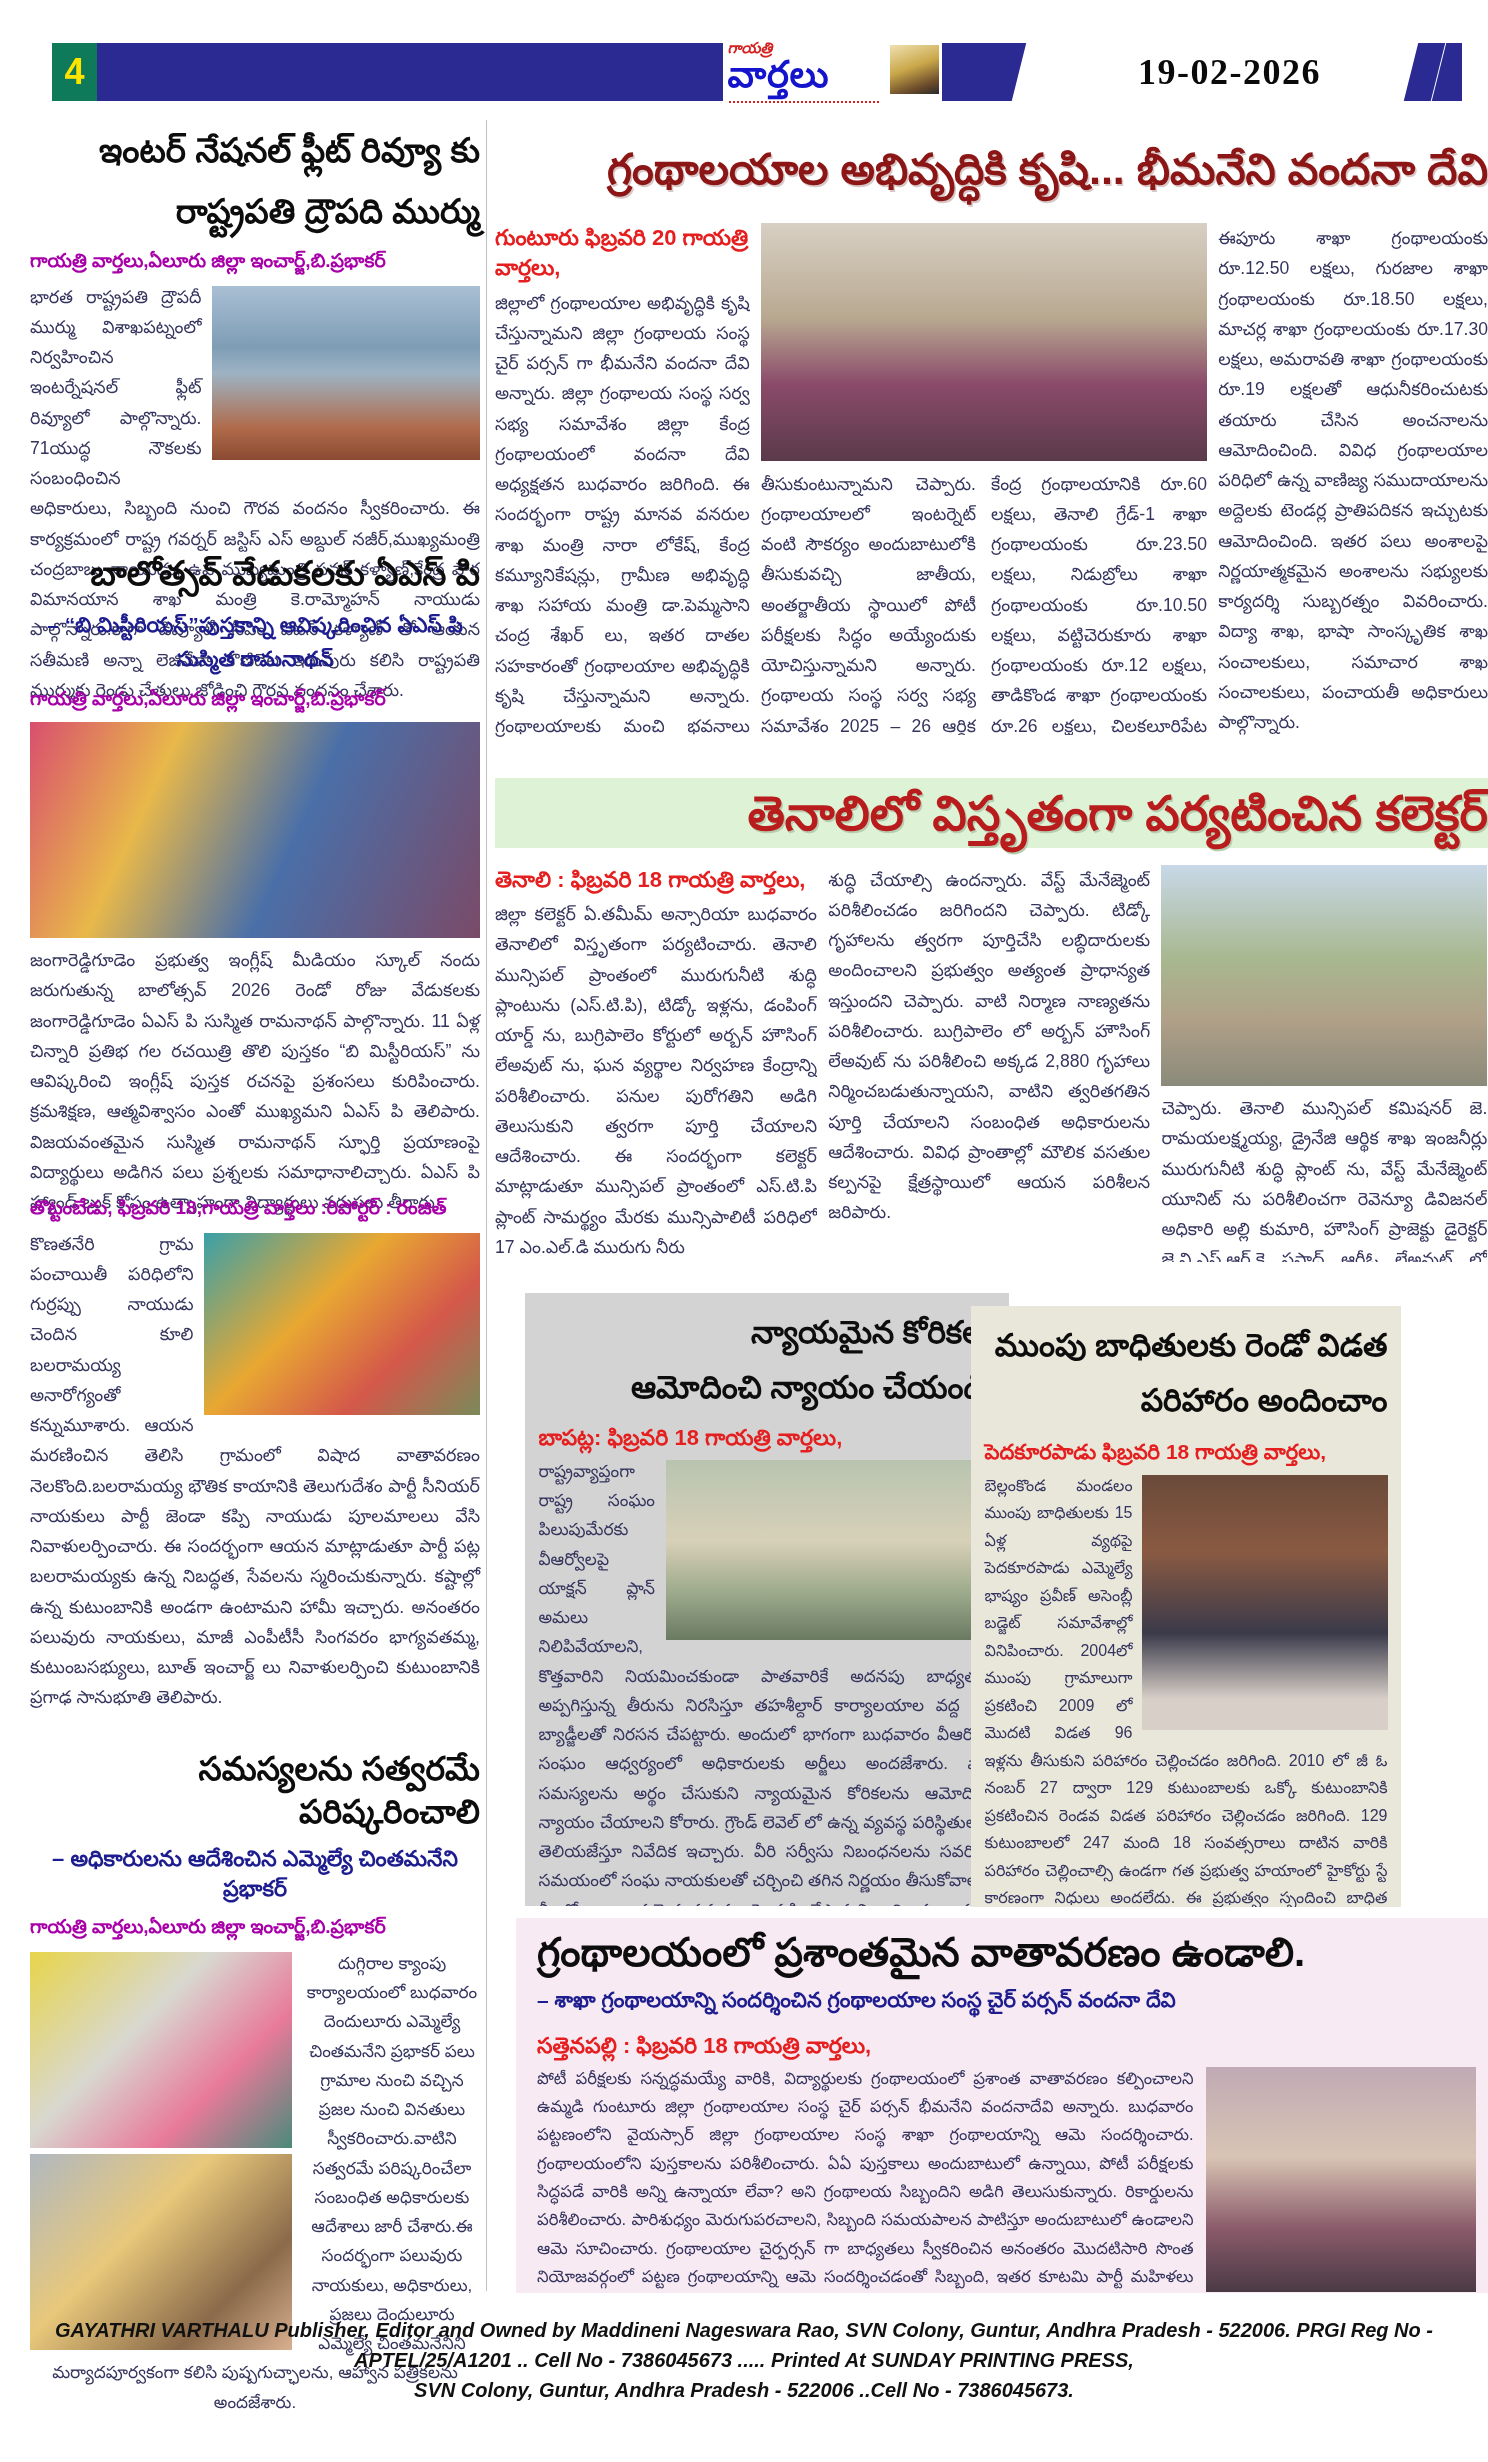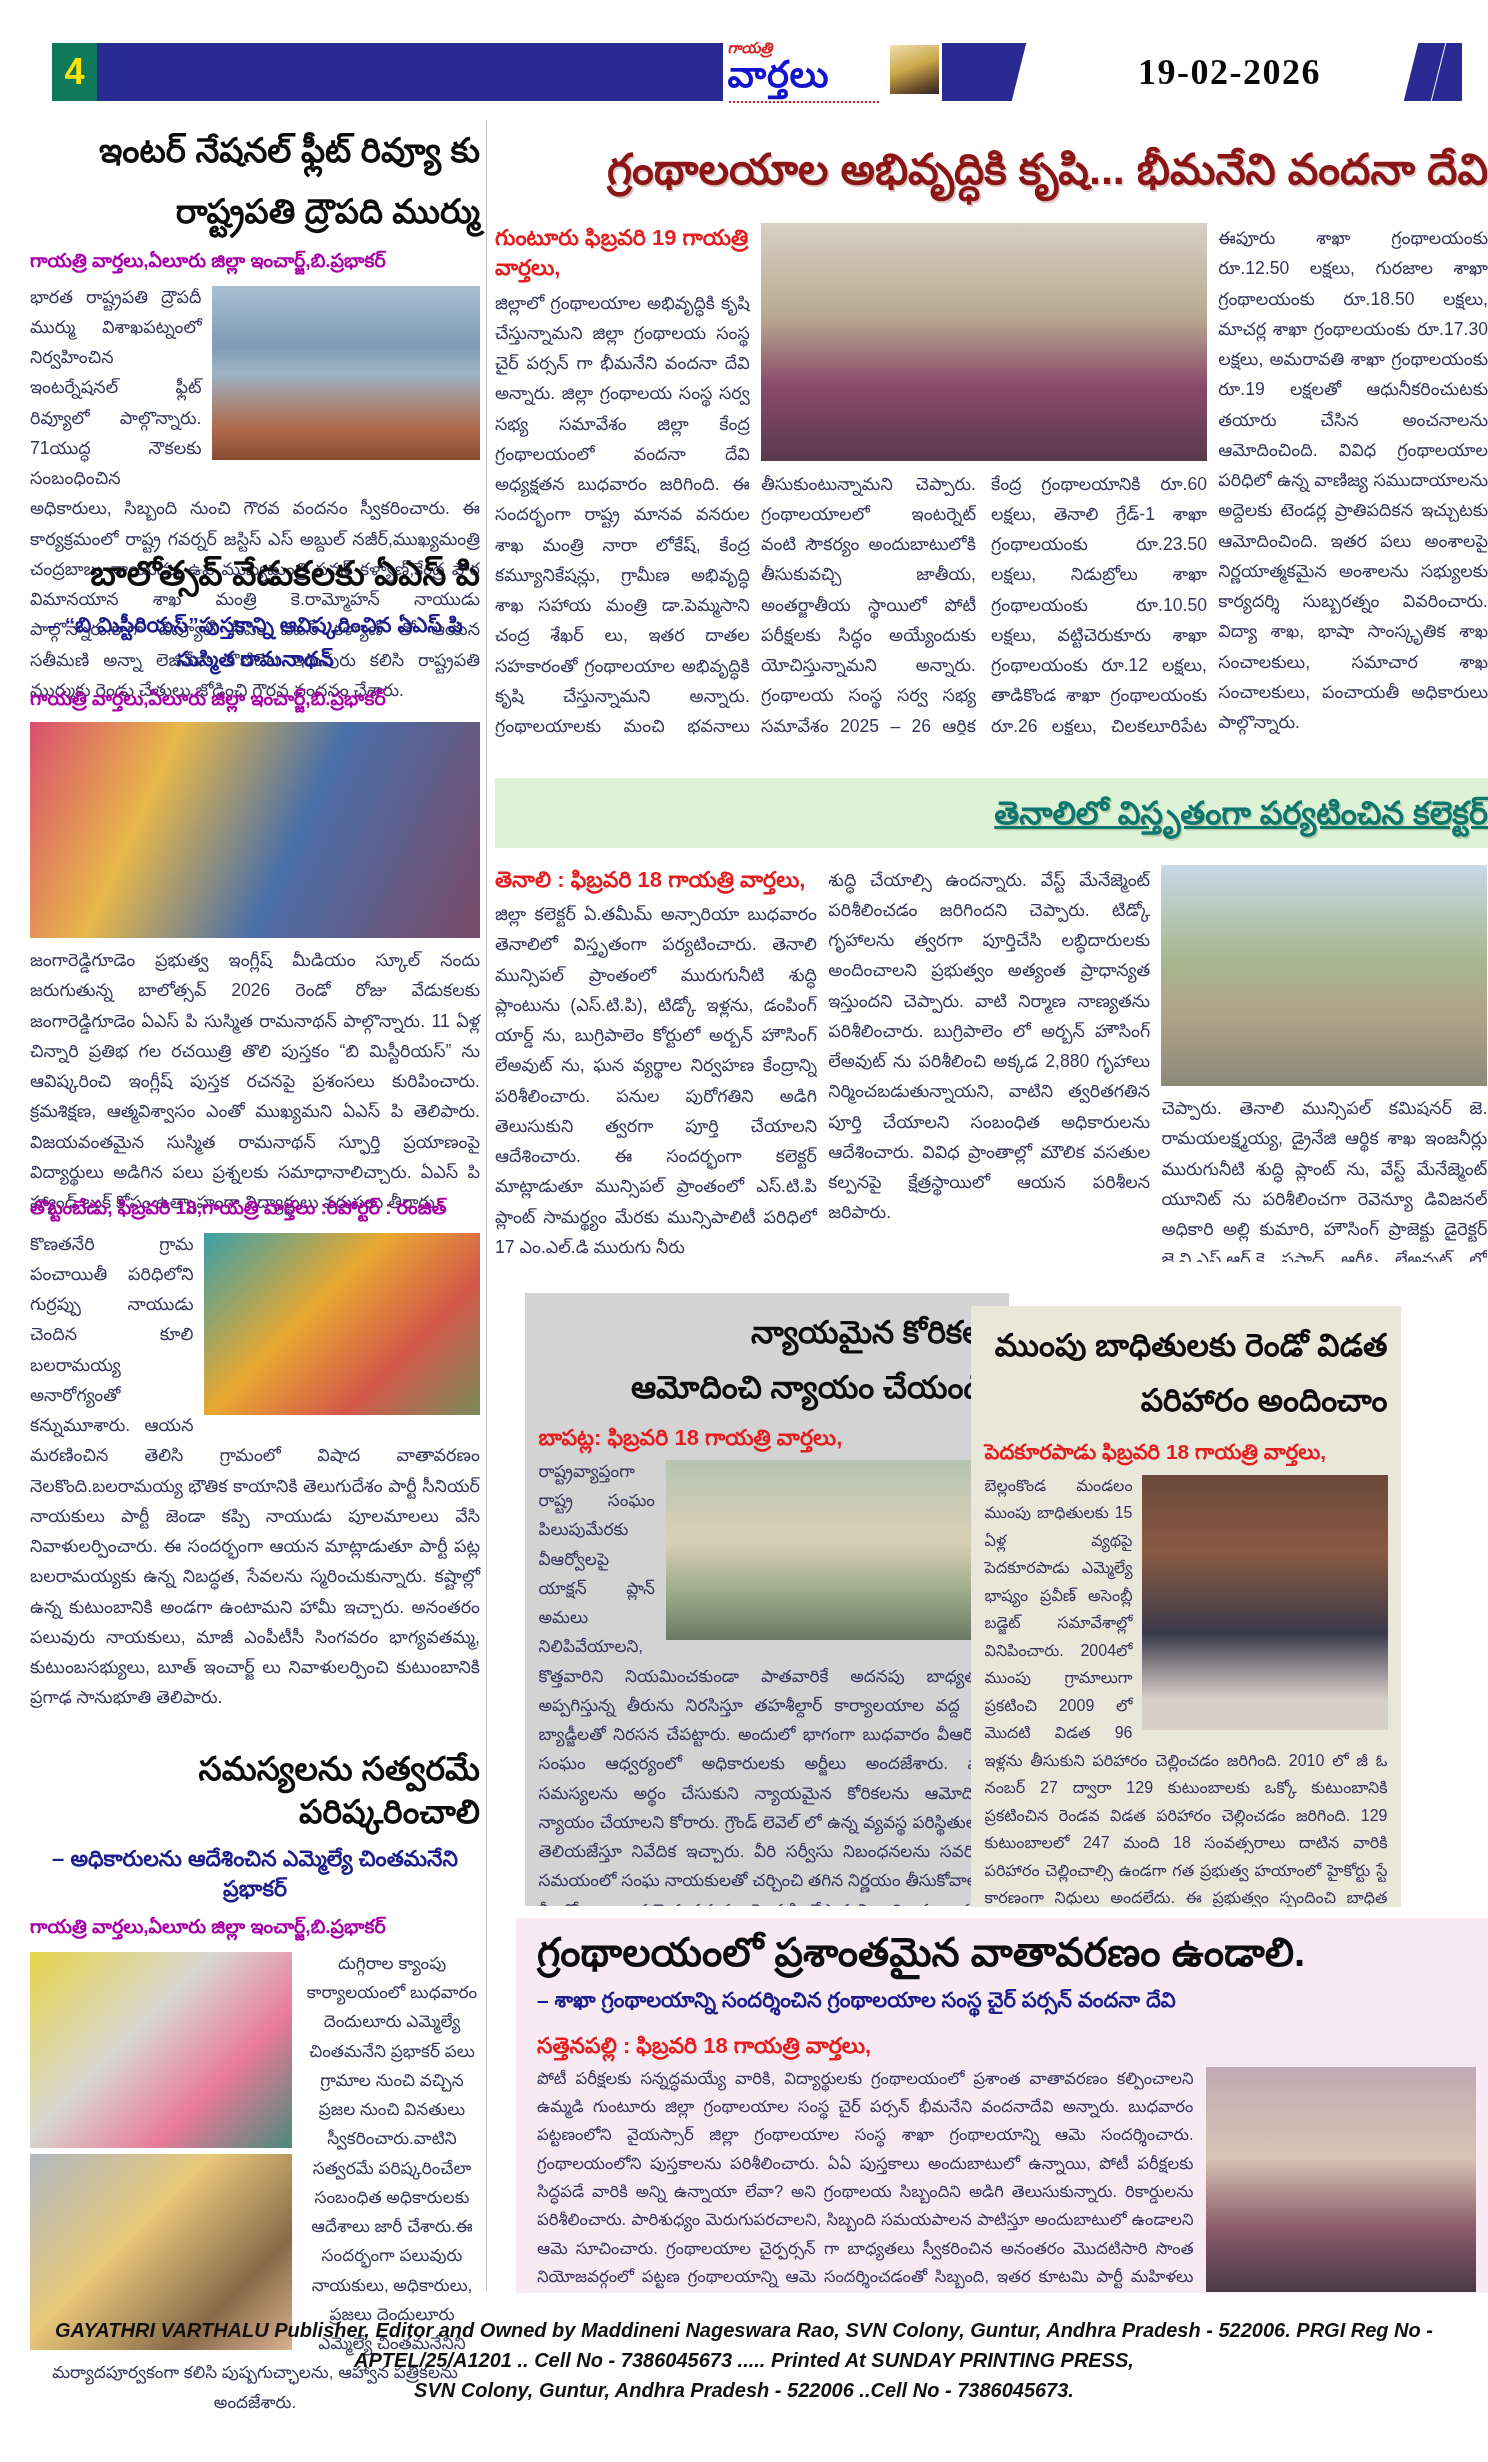--- a/index.html
+++ b/index.html
@@ -101,37 +101,37 @@
       <div class="ph ph4b" style="width:262px;height:196px;"></div>
     </div>
     <div class="body-txt" style="text-align:center;font-size:17px;">దుగ్గిరాల క్యాంపు కార్యాలయంలో బుధవారం దెందులూరు ఎమ్మెల్యే చింతమనేని ప్రభాకర్ పలు గ్రామాల నుంచి వచ్చిన ప్రజల నుంచి వినతులు స్వీకరించారు.వాటిని సత్వరమే పరిష్కరించేలా సంబంధిత అధికారులకు ఆదేశాలు జారీ చేశారు.ఈ సందర్భంగా పలువురు నాయకులు, అధికారులు, ప్రజలు దెందులూరు ఎమ్మెల్యే చింతమనేనిని మర్యాదపూర్వకంగా కలిసి పుష్పగుచ్ఛాలను, ఆహ్వాన పత్రికలను అందజేశారు.</div>
   </div>
 </div>
 
 <div class="abs" style="left:495px;top:142px;width:993px;">
   <div class="hl" style="font-size:43px;line-height:54px;color:#8c1515;text-shadow:1.5px 1.5px 0 #d8c8c8;">గ్రంథాలయాల అభివృద్ధికి కృషి... భీమనేని వందనా దేవి</div>
   <div class="cols" style="margin-top:27px;">
     <div class="colbox" style="width:255px;height:517px;">
-      <div class="dateline">గుంటూరు ఫిబ్రవరి 19 గాయత్రి వార్తలు,</div>
+      <div class="dateline">గుంటూరు ఫిబ్రవరి 20 గాయత్రి వార్తలు,</div>
       <div class="body-txt" style="margin-top:4.5px;">జిల్లాలో గ్రంథాలయాల అభివృద్ధికి కృషి చేస్తున్నామని జిల్లా గ్రంథాలయ సంస్థ చైర్ పర్సన్ గా భీమనేని వందనా దేవి అన్నారు. జిల్లా గ్రంథాలయ సంస్థ సర్వ సభ్య సమావేశం జిల్లా కేంద్ర గ్రంథాలయంలో వందనా దేవి అధ్యక్షతన బుధవారం జరిగింది. ఈ సందర్భంగా రాష్ట్ర మానవ వనరుల శాఖ మంత్రి నారా లోకేష్, కేంద్ర కమ్యూనికేషన్లు, గ్రామీణ అభివృద్ధి శాఖ సహాయ మంత్రి డా.పెమ్మసాని చంద్ర శేఖర్ లు, ఇతర దాతల సహకారంతో గ్రంథాలయాల అభివృద్ధికి కృషి చేస్తున్నామని అన్నారు. గ్రంథాలయాలకు మంచి భవనాలు ఏర్పాటు చేయడం, పోటీ పరీక్షలకు ఉపయోగపడే పుస్తకాలు అందుబాటులోకి తీసుకువచ్చి ఎక్కువ మంది ముఖ్యంగా పేద వర్గాలు, గ్రంథాలయ సేవలు వినియోగించుకుంటున్నారికి ప్రయోజనం కలిగే విధంగా చర్యలు</div>
     </div>
     <div style="width:446px;margin:0 11.2px;">
       <div class="ph pha" style="width:446px;height:238px;"></div>
       <div class="cols" style="margin-top:7.5px;">
         <div class="colbox body-txt" style="width:215px;height:266px;margin-right:15px;">తీసుకుంటున్నామని చెప్పారు. గ్రంథాలయాలలో ఇంటర్నెట్ వంటి సౌకర్యం అందుబాటులోకి తీసుకువచ్చి జాతీయ, అంతర్జాతీయ స్థాయిలో పోటీ పరీక్షలకు సిద్ధం అయ్యేందుకు యోచిస్తున్నామని అన్నారు. గ్రంథాలయ సంస్థ సర్వ సభ్య సమావేశం 2025 – 26 ఆర్థిక సంవత్సరంలో రూ.56.90 కోట్ల బడ్జెట్ అంచనాలతో ప్రతిపాదనలను ఆమోదించింది. చుండూరు శాఖా గ్రంథాలయంకు రూ.6.50 లక్షలు, గుంటూరు జిల్లా</div>
         <div class="colbox body-txt" style="width:216px;height:266px;">కేంద్ర గ్రంథాలయానికి రూ.60 లక్షలు, తెనాలి గ్రేడ్-1 శాఖా గ్రంథాలయంకు రూ.23.50 లక్షలు, నిడుబ్రోలు శాఖా గ్రంథాలయంకు రూ.10.50 లక్షలు, వట్టిచెరుకూరు శాఖా గ్రంథాలయంకు రూ.12 లక్షలు, తాడికొండ శాఖా గ్రంథాలయంకు రూ.26 లక్షలు, చిలకలూరిపేట శాఖా గ్రంథాలయంకు రూ.13.93 లక్షలు, నరసరావుపేట శాఖా గ్రంథాలయంకు రూ.13.60 లక్షలు, సత్తెనపల్లి శాఖా గ్రంథాలయంకు రూ.6.10 లక్షలు,</div>
       </div>
     </div>
     <div class="colbox body-txt" style="width:270px;height:517px;">ఈపూరు శాఖా గ్రంథాలయంకు రూ.12.50 లక్షలు, గురజాల శాఖా గ్రంథాలయంకు రూ.18.50 లక్షలు, మాచర్ల శాఖా గ్రంథాలయంకు రూ.17.30 లక్షలు, అమరావతి శాఖా గ్రంథాలయంకు రూ.19 లక్షలతో ఆధునీకరించుటకు తయారు చేసిన అంచనాలను ఆమోదించింది. వివిధ గ్రంథాలయాల పరిధిలో ఉన్న వాణిజ్య సముదాయాలను అద్దెలకు టెండర్ల ప్రాతిపదికన ఇచ్చుటకు ఆమోదించింది. ఇతర పలు అంశాలపై నిర్ణయాత్మకమైన అంశాలను సభ్యులకు కార్యదర్శి సుబ్బరత్నం వివరించారు. విద్యా శాఖ, భాషా సాంస్కృతిక శాఖ సంచాలకులు, సమాచార శాఖ సంచాలకులు, పంచాయతీ అధికారులు పాల్గొన్నారు.</div>
   </div>
 </div>
 
 <div class="abs" style="left:495px;top:778px;width:993px;">
   <div style="background:#def2d6;padding:10.5px 0;">
-    <div class="hl" style="font-size:32px;line-height:49px;color:#0f766e;text-shadow:1.5px 1.5px 0 #b8ccb0;text-decoration:underline;">తెనాలిలో విస్తృతంగా పర్యటించిన కలెక్టర్</div>
+    <div class="hl" style="font-size:48px;line-height:49px;color:#b91c1c;text-shadow:1.5px 1.5px 0 #b8ccb0;">తెనాలిలో విస్తృతంగా పర్యటించిన కలెక్టర్</div>
   </div>
   <div class="cols" style="margin-top:16.5px;">
     <div class="colbox" style="width:322px;height:397px;margin-right:11.2px;">
       <div class="dateline">తెనాలి : ఫిబ్రవరి 18 గాయత్రి వార్తలు,</div>
       <div class="body-txt" style="margin-top:4.5px;">జిల్లా కలెక్టర్ ఏ.తమీమ్ అన్సారియా బుధవారం తెనాలిలో విస్తృతంగా పర్యటించారు. తెనాలి మున్సిపల్ ప్రాంతంలో మురుగునీటి శుద్ధి ప్లాంటును (ఎస్.టి.పి), టిడ్కో ఇళ్లను, డంపింగ్ యార్డ్ ను, బుగ్రిపాలెం కోర్టులో అర్బన్ హౌసింగ్ లేఅవుట్ ను, ఘన వ్యర్థాల నిర్వహణ కేంద్రాన్ని పరిశీలించారు. పనుల పురోగతిని అడిగి తెలుసుకుని త్వరగా పూర్తి చేయాలని ఆదేశించారు. ఈ సందర్భంగా కలెక్టర్ మాట్లాడుతూ మున్సిపల్ ప్రాంతంలో ఎస్.టి.పి ప్లాంట్ సామర్థ్యం మేరకు మున్సిపాలిటీ పరిధిలో 17 ఎం.ఎల్.డి మురుగు నీరు</div>
     </div>
     <div class="colbox body-txt" style="width:322px;height:397px;margin-right:11.2px;">శుద్ధి చేయాల్సి ఉందన్నారు. వేస్ట్ మేనేజ్మెంట్ పరిశీలించడం జరిగిందని చెప్పారు. టిడ్కో గృహాలను త్వరగా పూర్తిచేసి లబ్ధిదారులకు అందించాలని ప్రభుత్వం అత్యంత ప్రాధాన్యత ఇస్తుందని చెప్పారు. వాటి నిర్మాణ నాణ్యతను పరిశీలించారు. బుగ్రిపాలెం లో అర్బన్ హౌసింగ్ లేఅవుట్ ను పరిశీలించి అక్కడ 2,880 గృహాలు నిర్మించబడుతున్నాయని, వాటిని త్వరితగతిన పూర్తి చేయాలని సంబంధిత అధికారులను ఆదేశించారు. వివిధ ప్రాంతాల్లో మౌలిక వసతుల కల్పనపై క్షేత్రస్థాయిలో ఆయన పరిశీలన జరిపారు.</div>
     <div class="colbox" style="width:326px;height:397px;">
       <div class="ph phb" style="width:326px;height:221px;margin-bottom:7.5px;"></div>
       <div class="body-txt">చెప్పారు. తెనాలి మున్సిపల్ కమిషనర్ జె. రామయలక్ష్మయ్య, డ్రైనేజి ఆర్థిక శాఖ ఇంజనీర్లు మురుగునీటి శుద్ధి ప్లాంట్ ను, వేస్ట్ మేనేజ్మెంట్ యూనిట్ ను పరిశీలించగా రెవెన్యూ డివిజనల్ అధికారి అల్లి కుమారి, హౌసింగ్ ప్రాజెక్టు డైరెక్టర్ జె.వి.ఎస్.ఆర్.కె ప్రసాద్ ఆర్డీఓ లేఅవుట్ లో లబ్ధిదారుల నిర్మాణాలు వివరించారు. ఈ కార్యక్రమంలో మున్సిపల్ అధికారులు, ఇంజనీరింగ్ సిబ్బంది గోపాలకృష్ణ తదితరులు పాల్గొన్నారు.</div>

